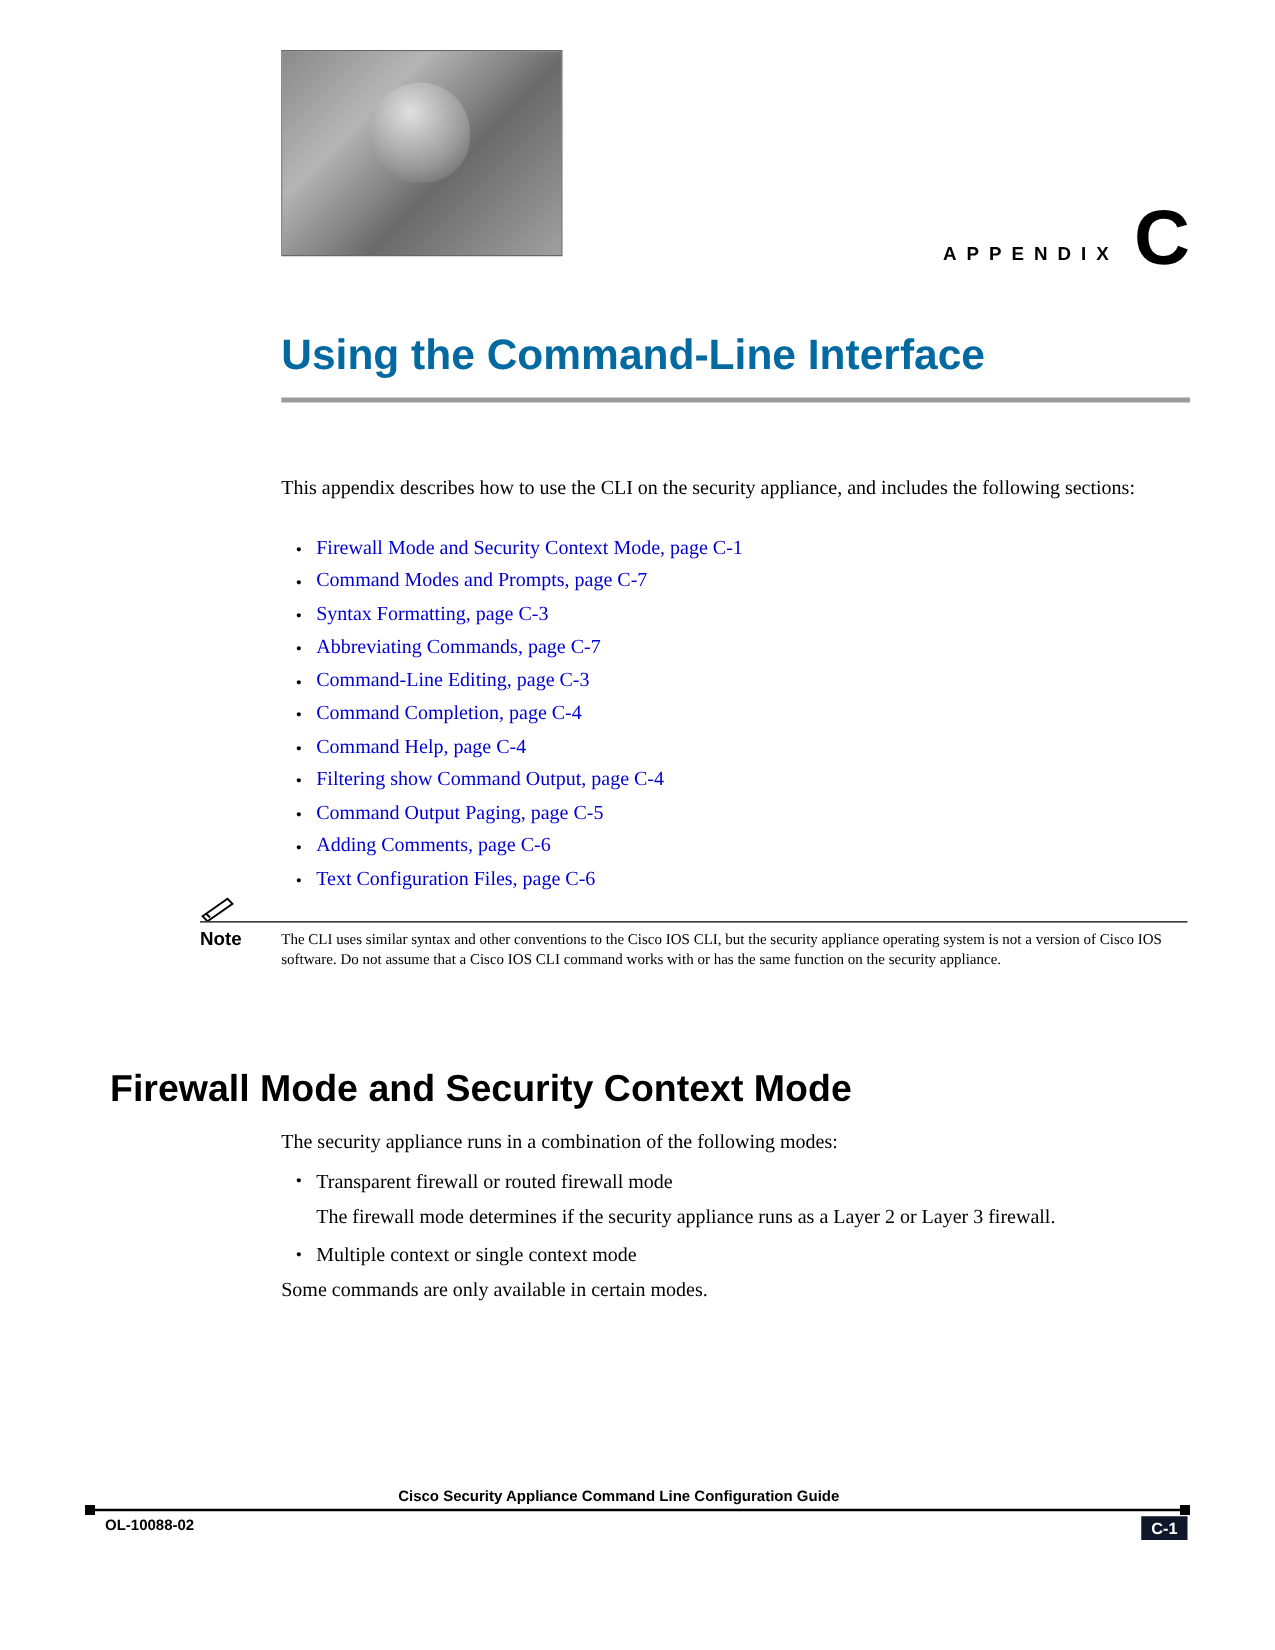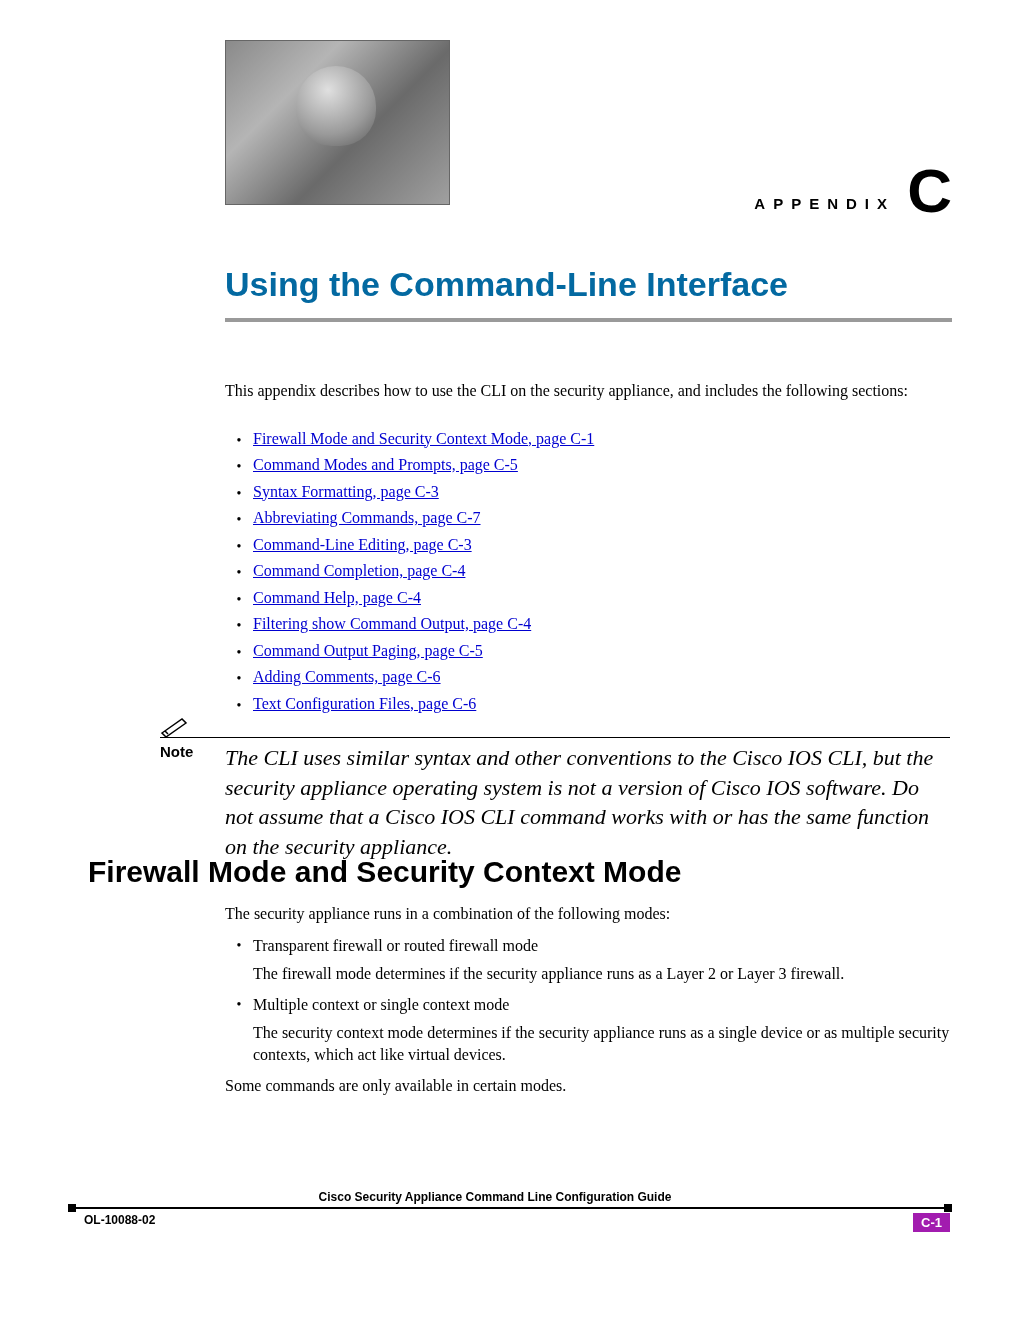--- a/index.html
+++ b/index.html
@@ -88,21 +88,21 @@
     align-items: flex-start;
     margin: 4.5px 0;
     font-size: 16px;
   }
   .bullet {
     width: 28px;
     text-align: center;
     font-size: 14px;
     line-height: 22px;
   }
-  .toc-link { color: #0000d0; text-decoration: underline; }
+  .toc-link { color: #0000d0; }
   .note-block {
     position: absolute;
     left: 160px;
     right: 70px;
     top: 735px;
   }
   .note-icon {
     position: absolute;
     left: 0;
     top: -18px;
@@ -122,23 +122,22 @@
     position: absolute;
     left: 0;
     top: 8px;
     font-family: Arial, Helvetica, sans-serif;
     font-weight: bold;
     font-size: 15px;
   }
   .note-text {
     margin-left: 65px;
     margin-top: 8px;
-    font-size: 22px;
+    font-size: 12px;
     line-height: 1.35;
-    font-style: italic;
   }
   .section-heading {
     position: absolute;
     left: 88px;
     top: 855px;
     font-family: Arial, Helvetica, sans-serif;
     font-weight: bold;
     font-size: 30px;
   }
   .section-body {
@@ -198,21 +197,21 @@
     font-family: Arial, Helvetica, sans-serif;
     font-weight: bold;
     font-size: 12px;
     margin-left: 14px;
   }
   .page-num {
     font-family: Arial, Helvetica, sans-serif;
     font-weight: bold;
     font-size: 13px;
     color: #fff;
-    background: #a21caf;
+    background: #0f172a;
     padding: 2px 8px;
   }
 </style>
 </head>
 <body>
 
 <div class="page">
   <div class="photo"></div>
 
   <div class="appendix-label">APPENDIX</div>
@@ -223,21 +222,21 @@
 
   <div class="intro">This appendix describes how to use the CLI on the security appliance, and includes the following sections:</div>
 
   <div class="toc">
     <div class="toc-item">
         <span class="bullet">•</span>
         <span class="toc-link">Firewall Mode and Security Context Mode, page C-1</span>
       </div>
     <div class="toc-item">
         <span class="bullet">•</span>
-        <span class="toc-link">Command Modes and Prompts, page C-5</span>
+        <span class="toc-link">Command Modes and Prompts, page C-7</span>
       </div>
     <div class="toc-item">
         <span class="bullet">•</span>
         <span class="toc-link">Syntax Formatting, page C-3</span>
       </div>
     <div class="toc-item">
         <span class="bullet">•</span>
         <span class="toc-link">Abbreviating Commands, page C-7</span>
       </div>
     <div class="toc-item">
@@ -288,21 +287,20 @@
     <div class="modes-list">
       <div class="mode-item">
         <span class="bullet">•</span>
         <span class="mode-text">Transparent firewall or routed firewall mode</span>
       </div>
       <div class="mode-desc">The firewall mode determines if the security appliance runs as a Layer 2 or Layer 3 firewall.</div>
       <div class="mode-item">
         <span class="bullet">•</span>
         <span class="mode-text">Multiple context or single context mode</span>
       </div>
-      <div class="mode-desc">The security context mode determines if the security appliance runs as a single device or as multiple security contexts, which act like virtual devices.</div>
     </div>
     <div class="closing">Some commands are only available in certain modes.</div>
   </div>
 
   <div class="footer">
     <div class="footer-guide">Cisco Security Appliance Command Line Configuration Guide</div>
     <div class="footer-rule"></div>
     <div class="footer-bottom">
       <div class="doc-id">OL-10088-02</div>
       <div class="page-num">C-1</div>

